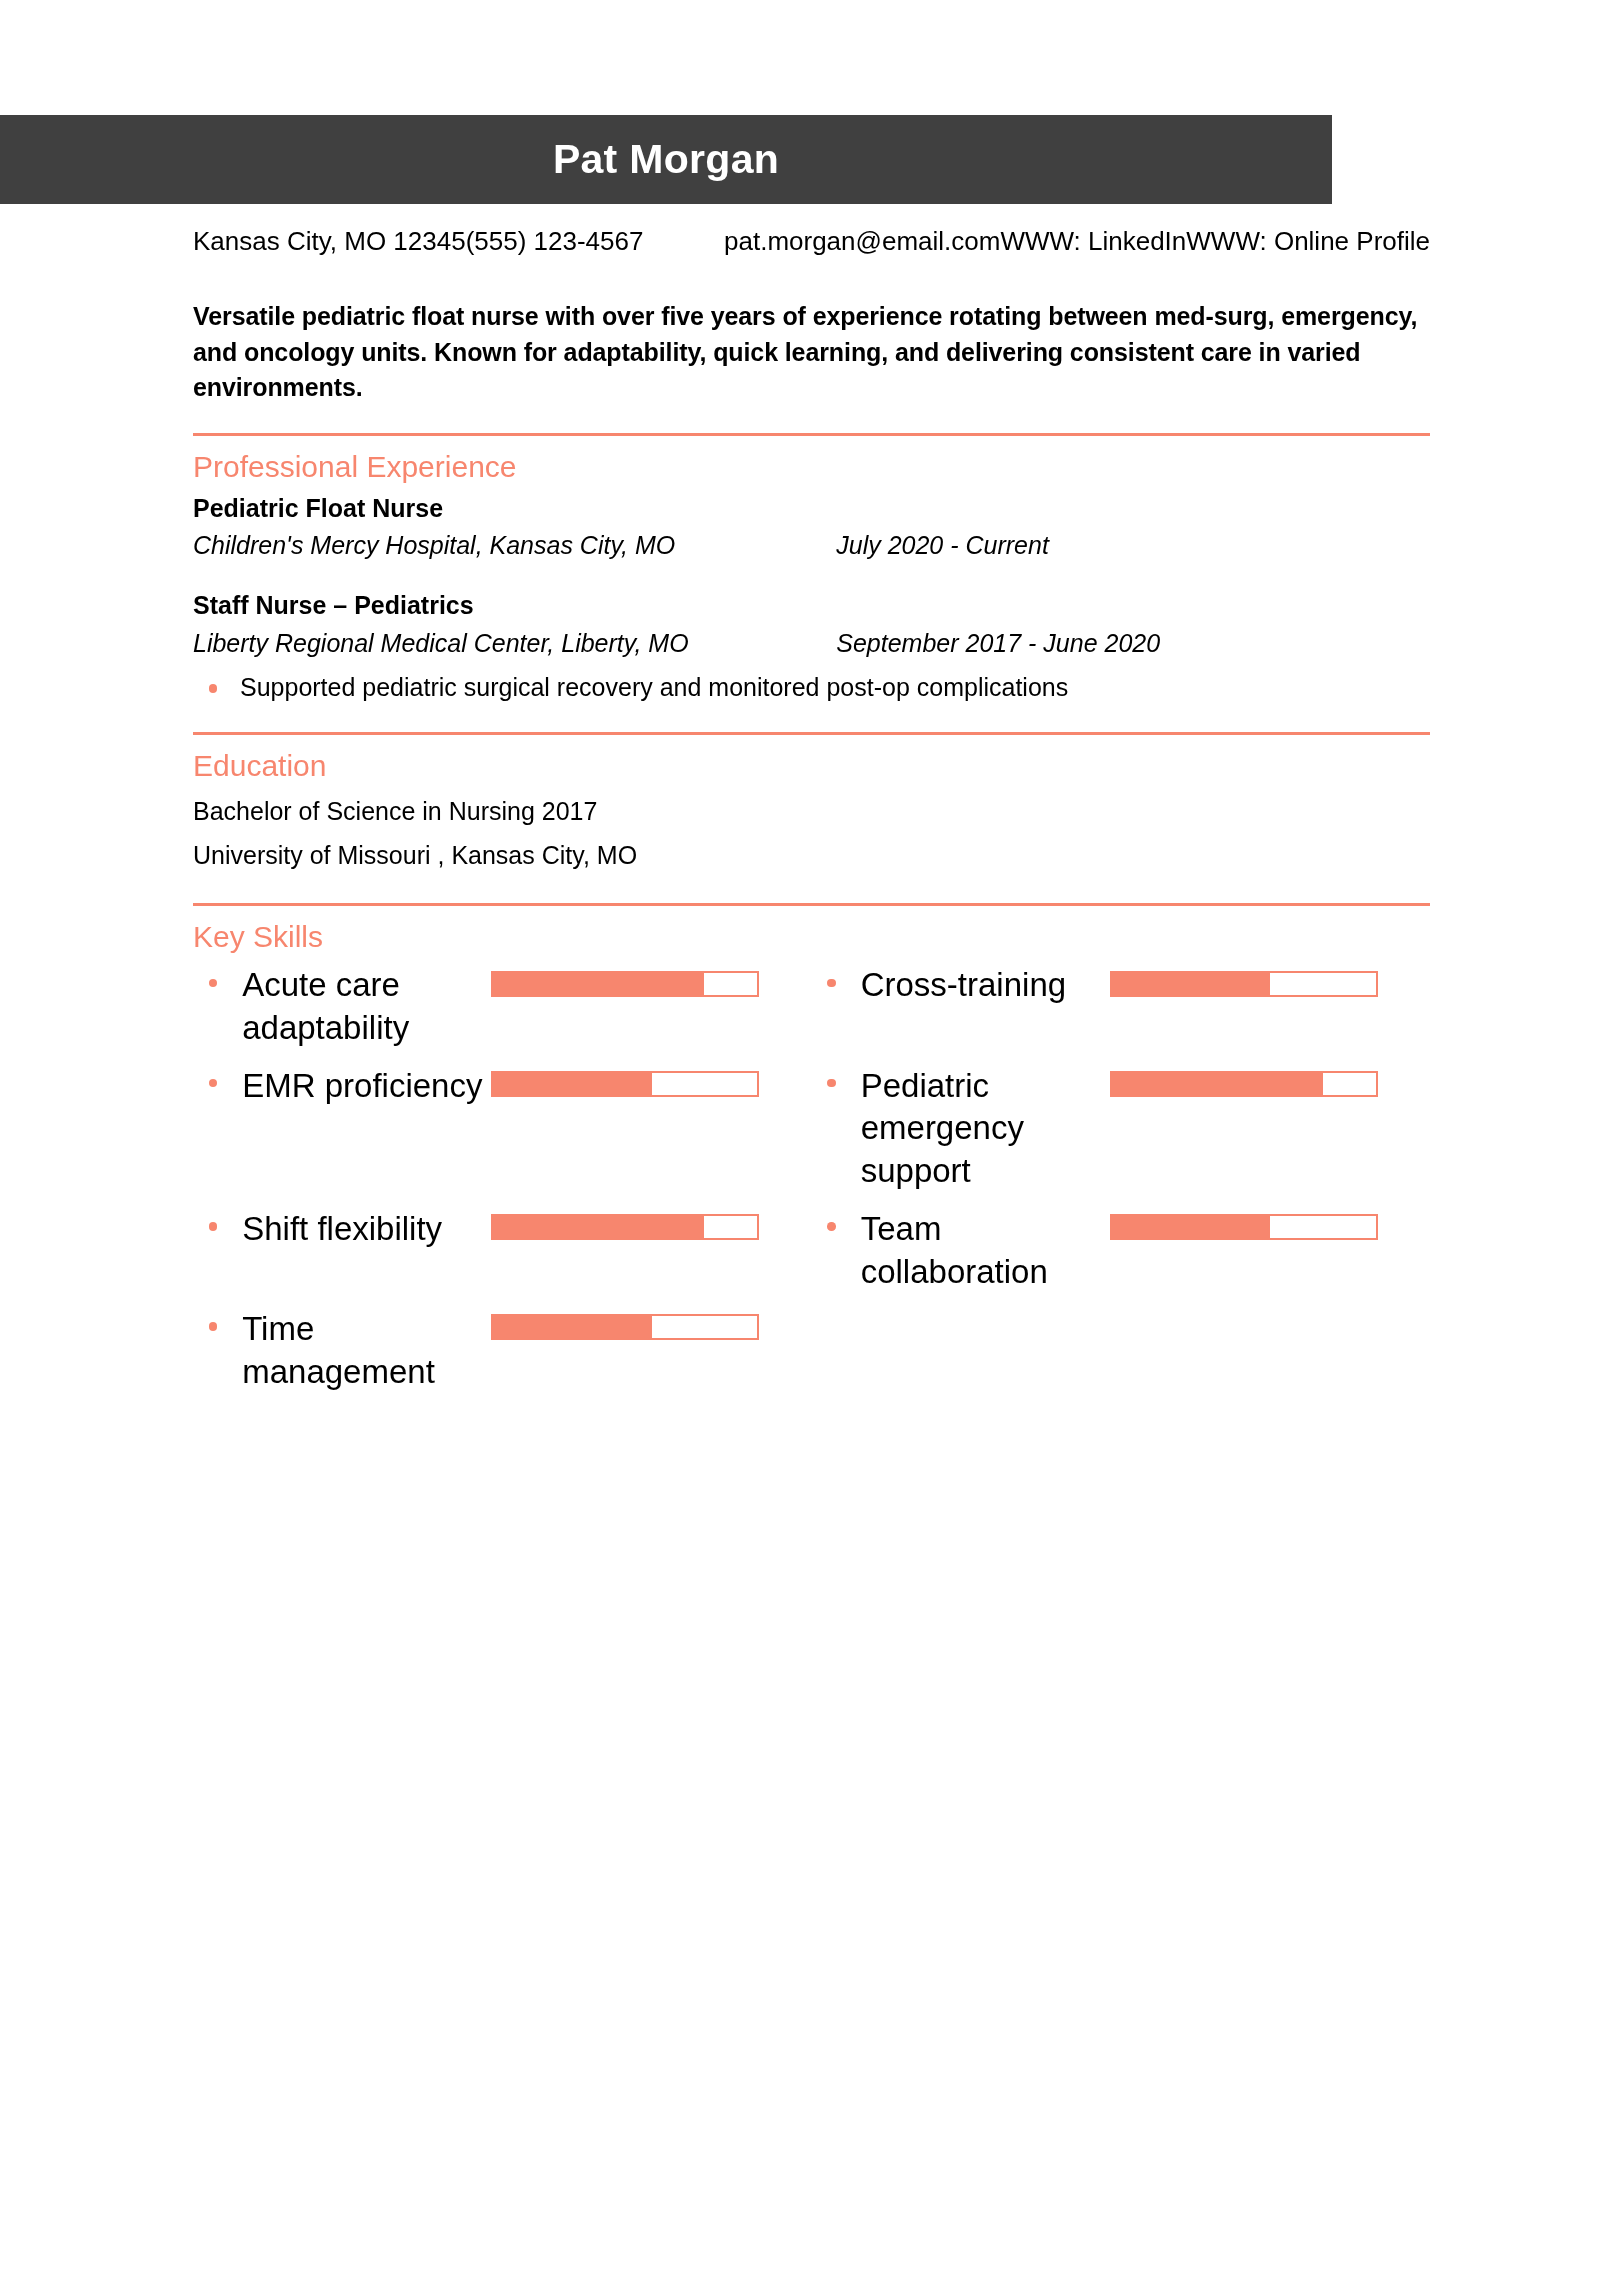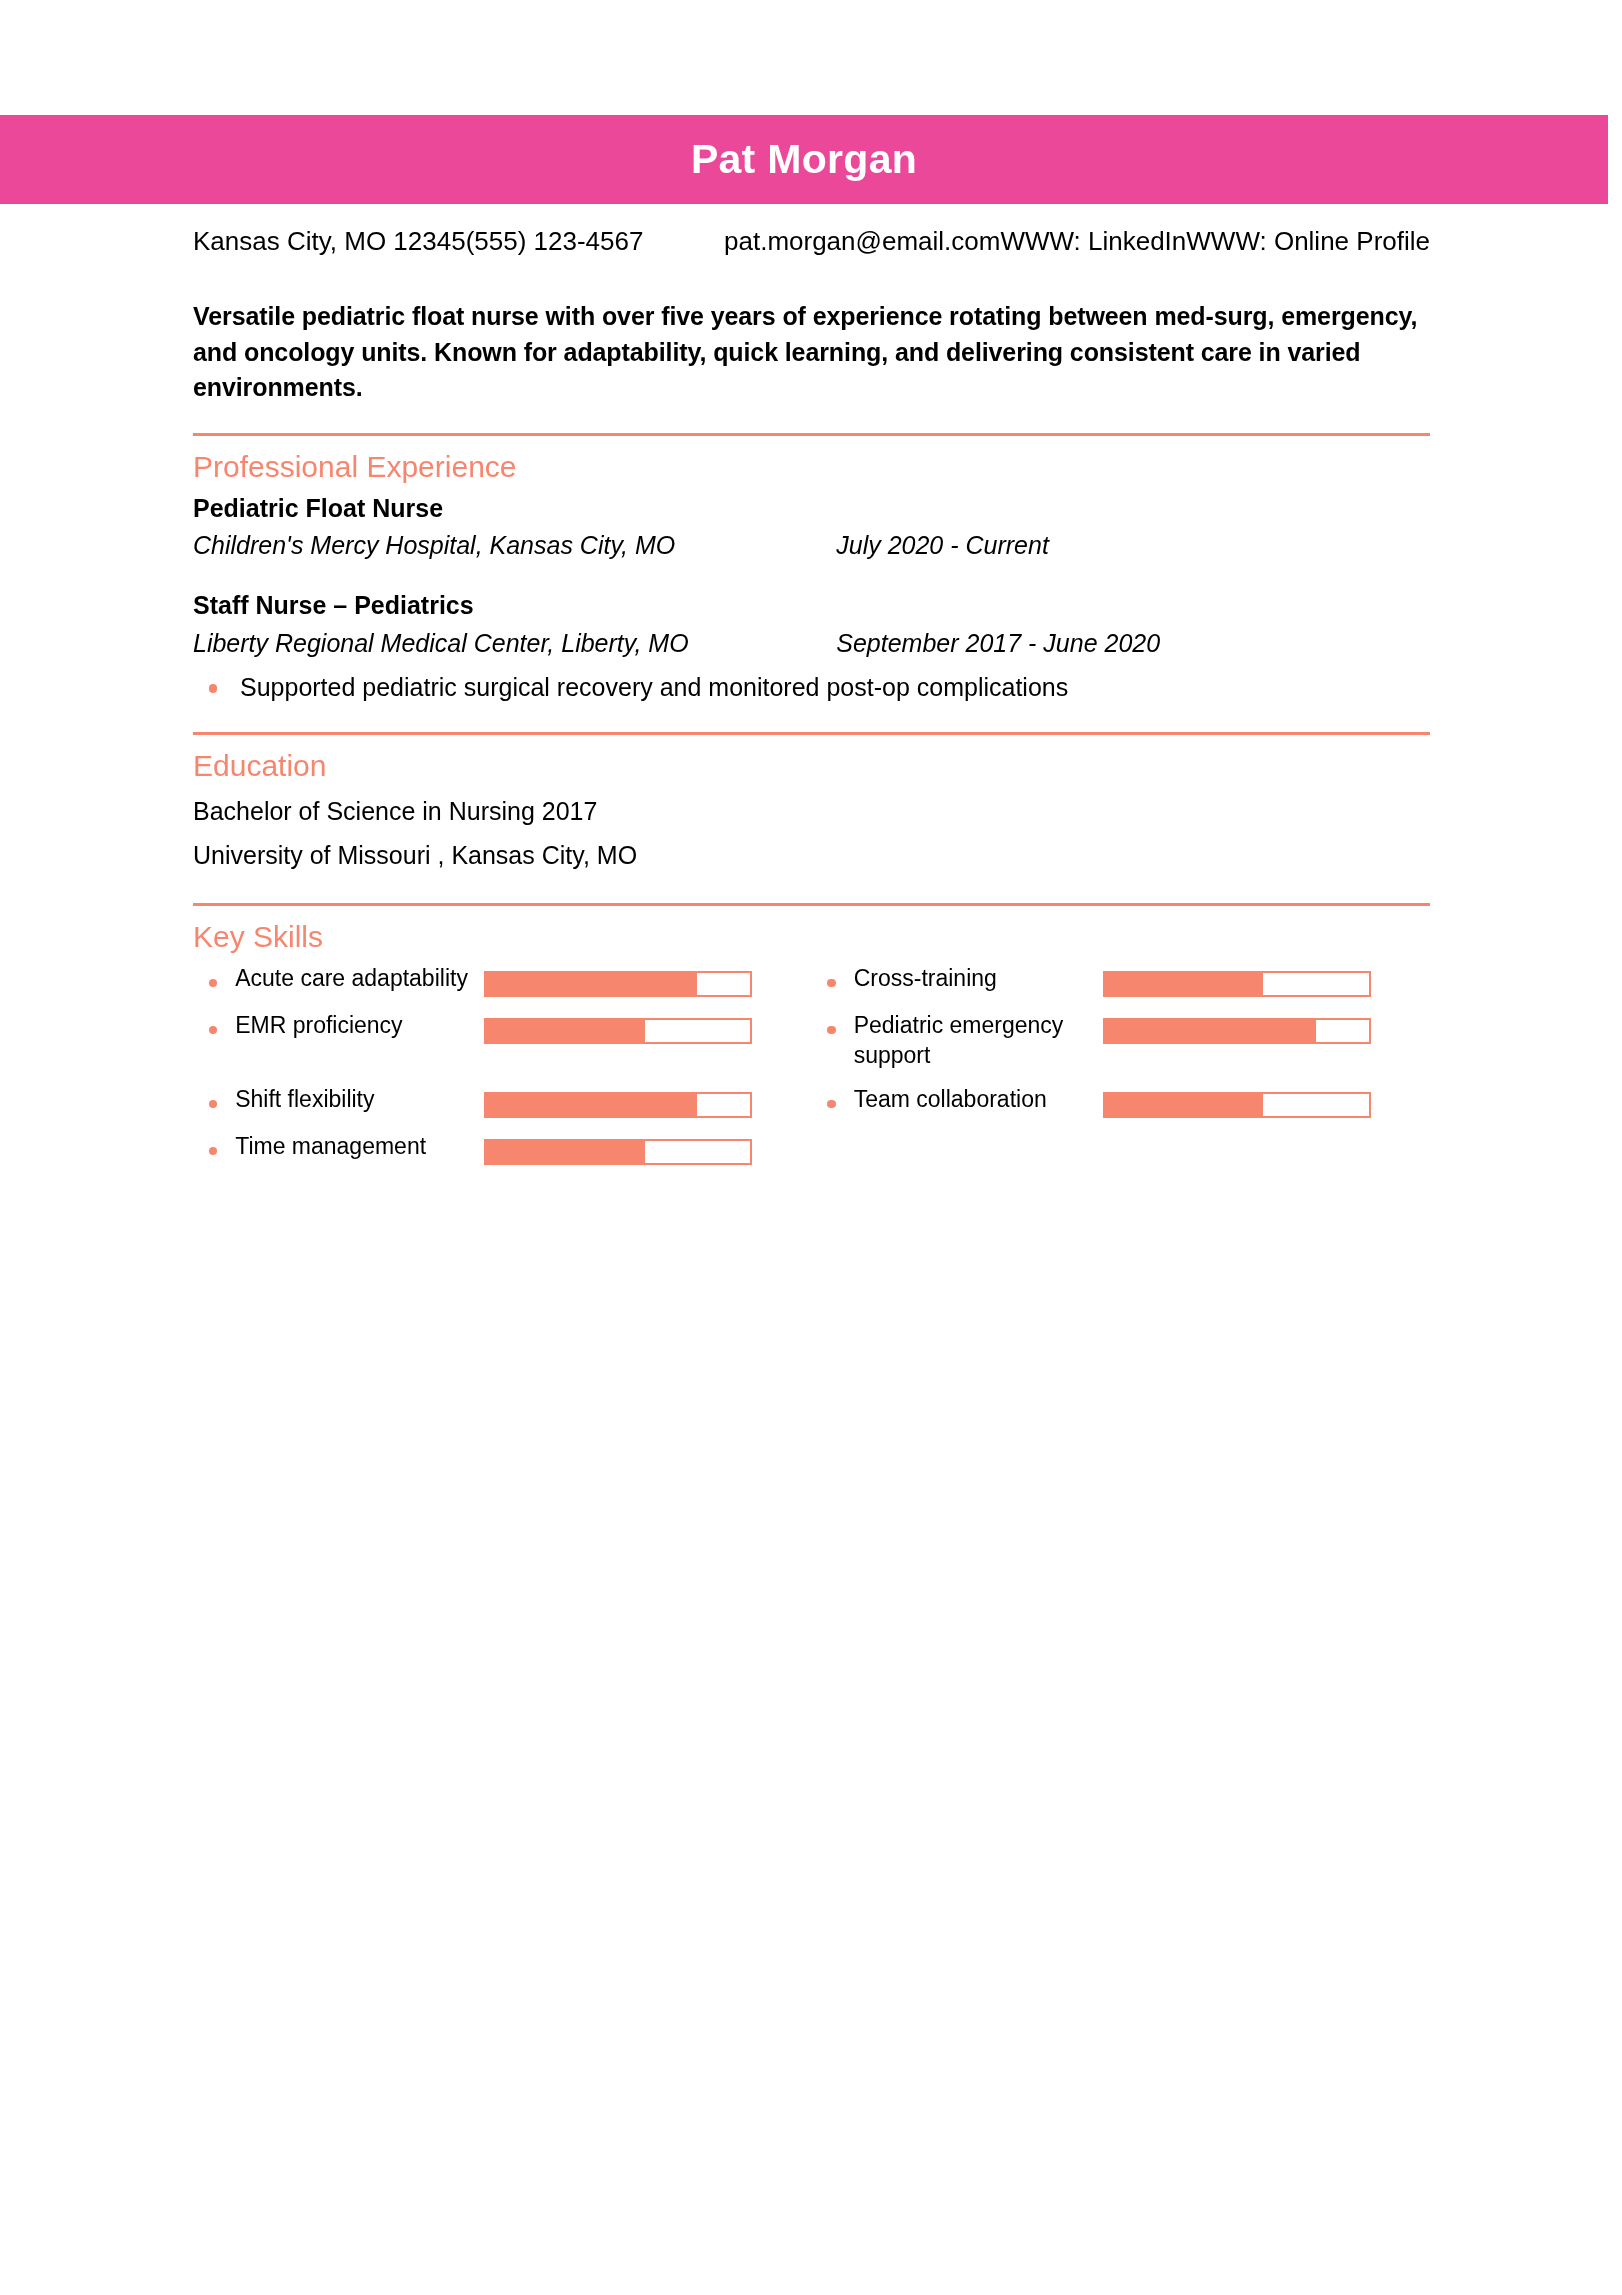--- a/index.html
+++ b/index.html
@@ -20,23 +20,23 @@
     width: 1622px;
     height: 2295px;
     box-sizing: border-box;
     padding: 0;
   }
   
   .header-band {
     position: absolute;
     left: 0;
     top: 115px;
-    width: 1608px;
+    width: 1332px;
     height: 89px;
-    background: #ec4899;
+    background: #404040;
     display: flex;
     align-items: center;
     justify-content: center;
   }
   .header-name {
     font-size: 41px;
     font-weight: bold;
     color: #ffffff;
     letter-spacing: 0.3px;
   }
@@ -156,23 +156,23 @@
   .skill-bullet {
     width: 8.5px;
     height: 8.5px;
     border-radius: 50%;
     background: #f7866e;
     margin-top: 14.4px;
     margin-left: 15.7px;
     flex: 0 0 auto;
   }
   .skill-label {
-    font-size: 23px;
+    font-size: 33px;
     line-height: 1.3;
-    margin-left: 18px;
+    margin-left: 25px;
     width: 249px;
     flex: 0 0 auto;
   }
   .skill-meter {
     width: 268px;
     height: 26px;
     border: 2px solid #f7866e;
     box-sizing: border-box;
     margin-top: 6.5px;
     flex: 0 0 auto;

